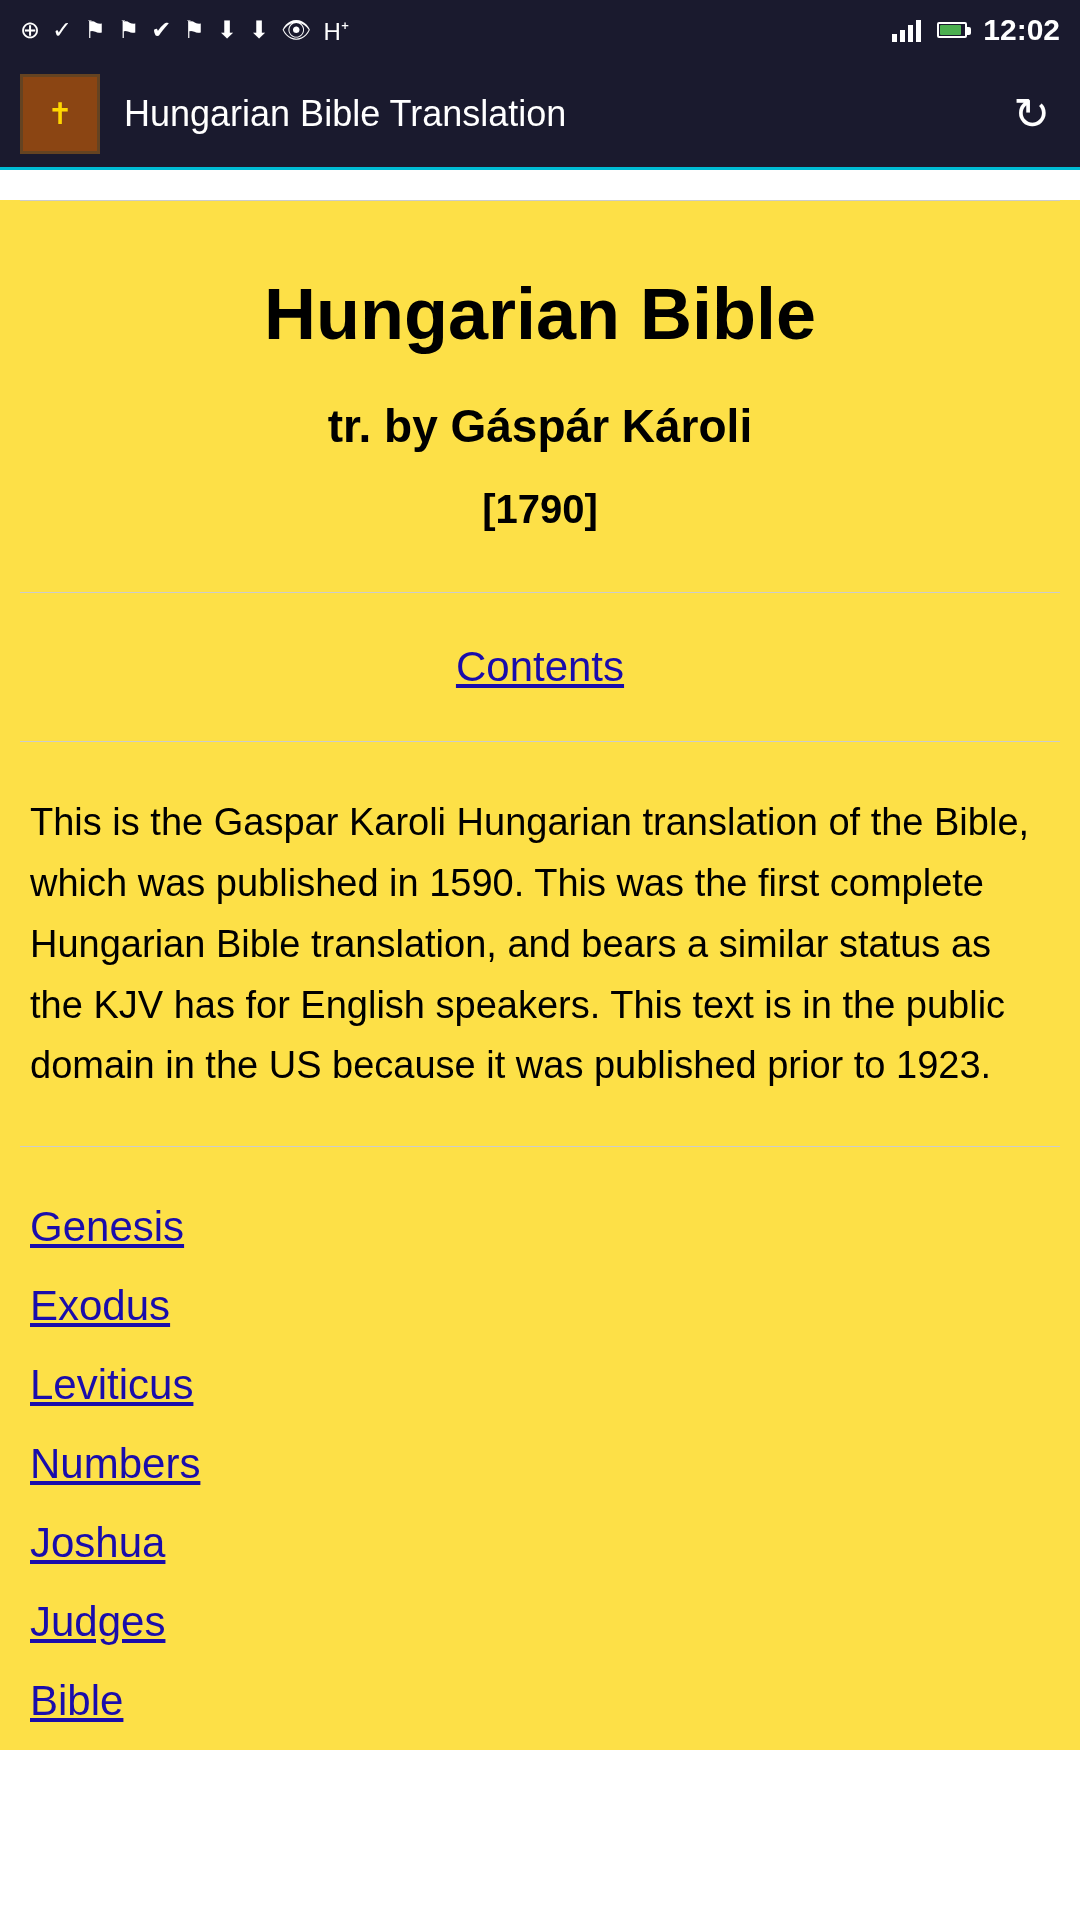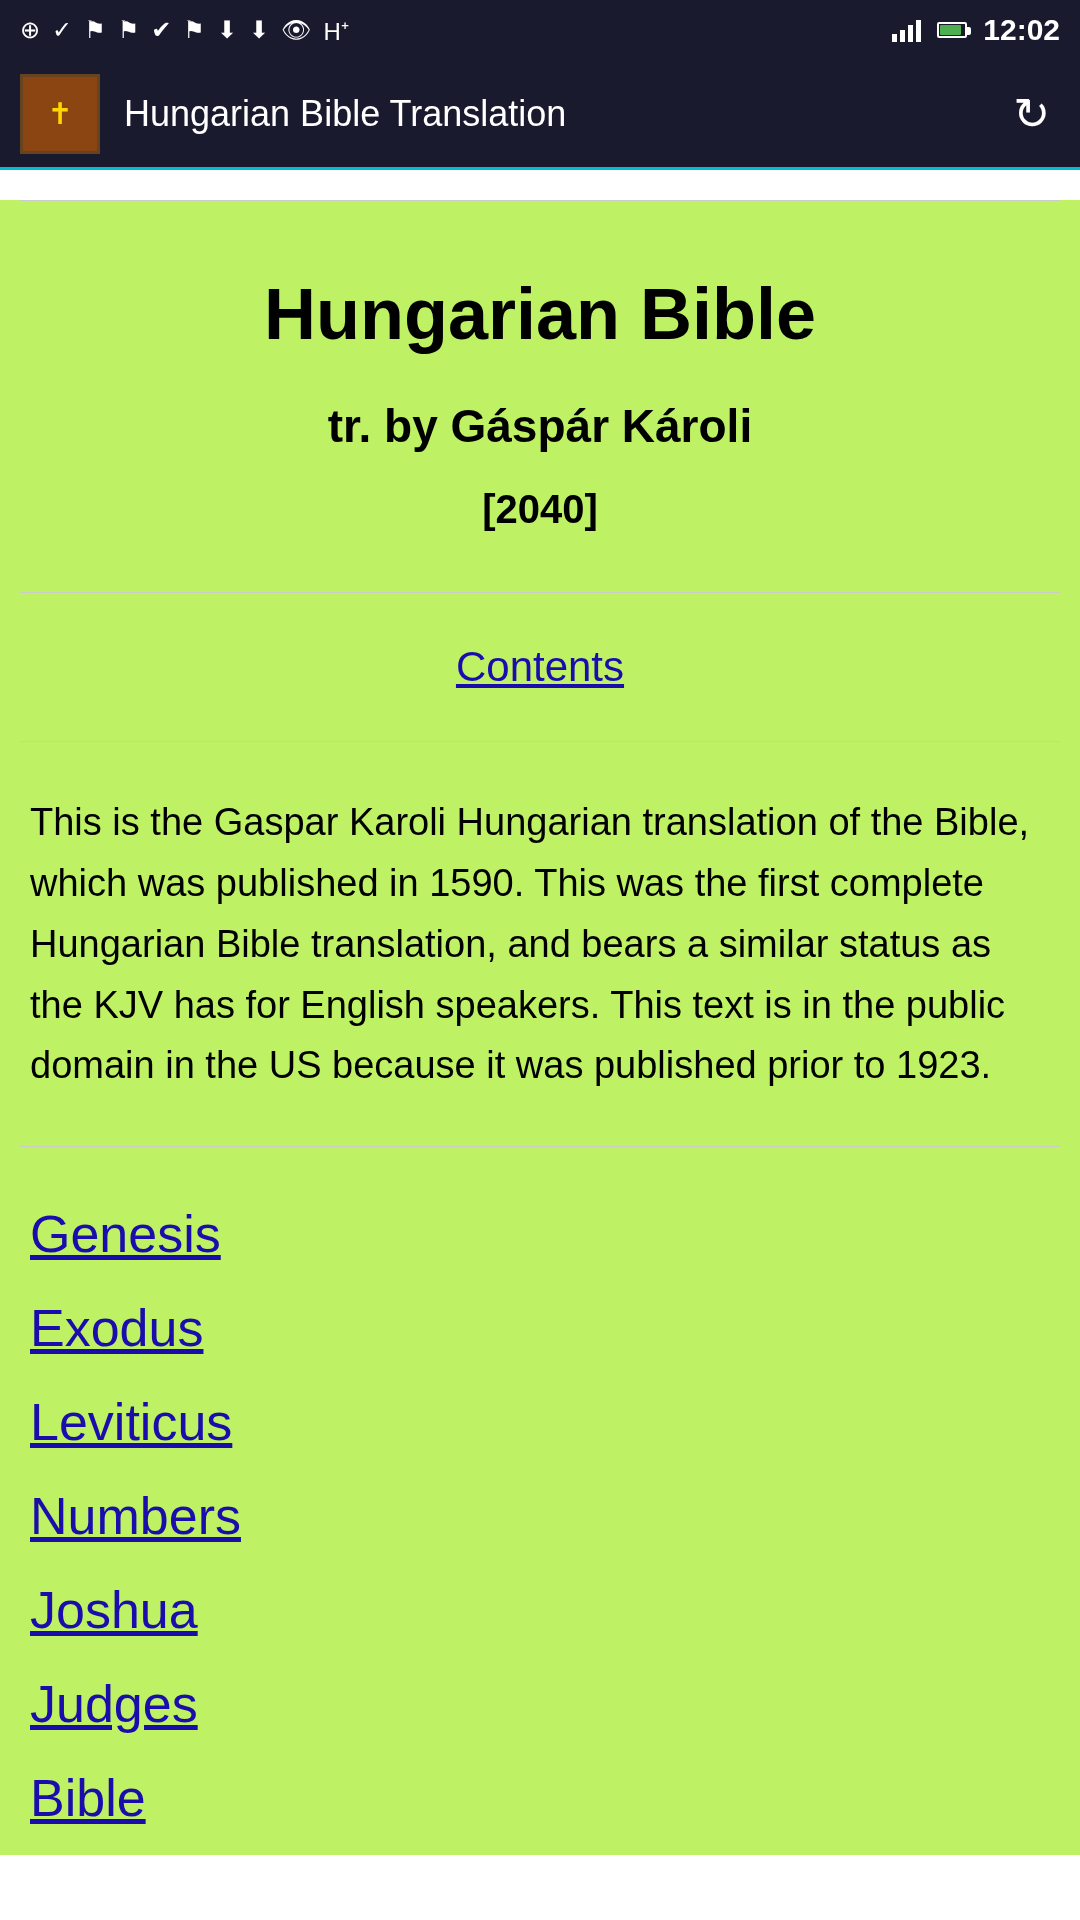--- a/index.html
+++ b/index.html
@@ -82,21 +82,21 @@
       font-size: 44px;
       cursor: pointer;
       background: none;
       border: none;
       padding: 10px;
     }
 
     
     #main-content {
       padding: 0 20px;
-      background: #bef264;
+      background: #fde047;
     }
 
     .divider {
       width: 100%;
       height: 1px;
       background: #cccccc;
       margin: 30px 0;
     }
 
     #book-title {
@@ -151,21 +151,21 @@
       list-style: none;
       padding: 10px 10px;
     }
 
     #book-list li {
       padding: 8px 0;
     }
 
     #book-list li a {
       color: #1a0dab;
-      font-size: 52px;
+      font-size: 42px;
       text-decoration: underline;
       cursor: pointer;
       line-height: 1.5;
     }
 
     .signal-bars {
       display: inline-flex;
       align-items: flex-end;
       gap: 3px;
       height: 24px;
@@ -246,21 +246,21 @@
 </div>
 
 <div id="main-content">
 
   <div class="divider"></div>
 
   <h1 id="book-title">Hungarian Bible</h1>
 
   <h2 id="book-translator">tr. by Gáspár Károli</h2>
 
-  <p id="book-year">[2040]</p>
+  <p id="book-year">[1790]</p>
 
   <div class="divider"></div>
 
   <div id="nav-links">
     <a class="nav-link" href="#">Contents</a>
   </div>
 
   <div class="divider"></div>
 
   <p id="description-text">This is the Gaspar Karoli Hungarian translation of the Bible, which was published in 1590. This was the first complete Hungarian Bible translation, and bears a similar status as the KJV has for English speakers. This text is in the public domain in the US because it was published prior to 1923.</p>

